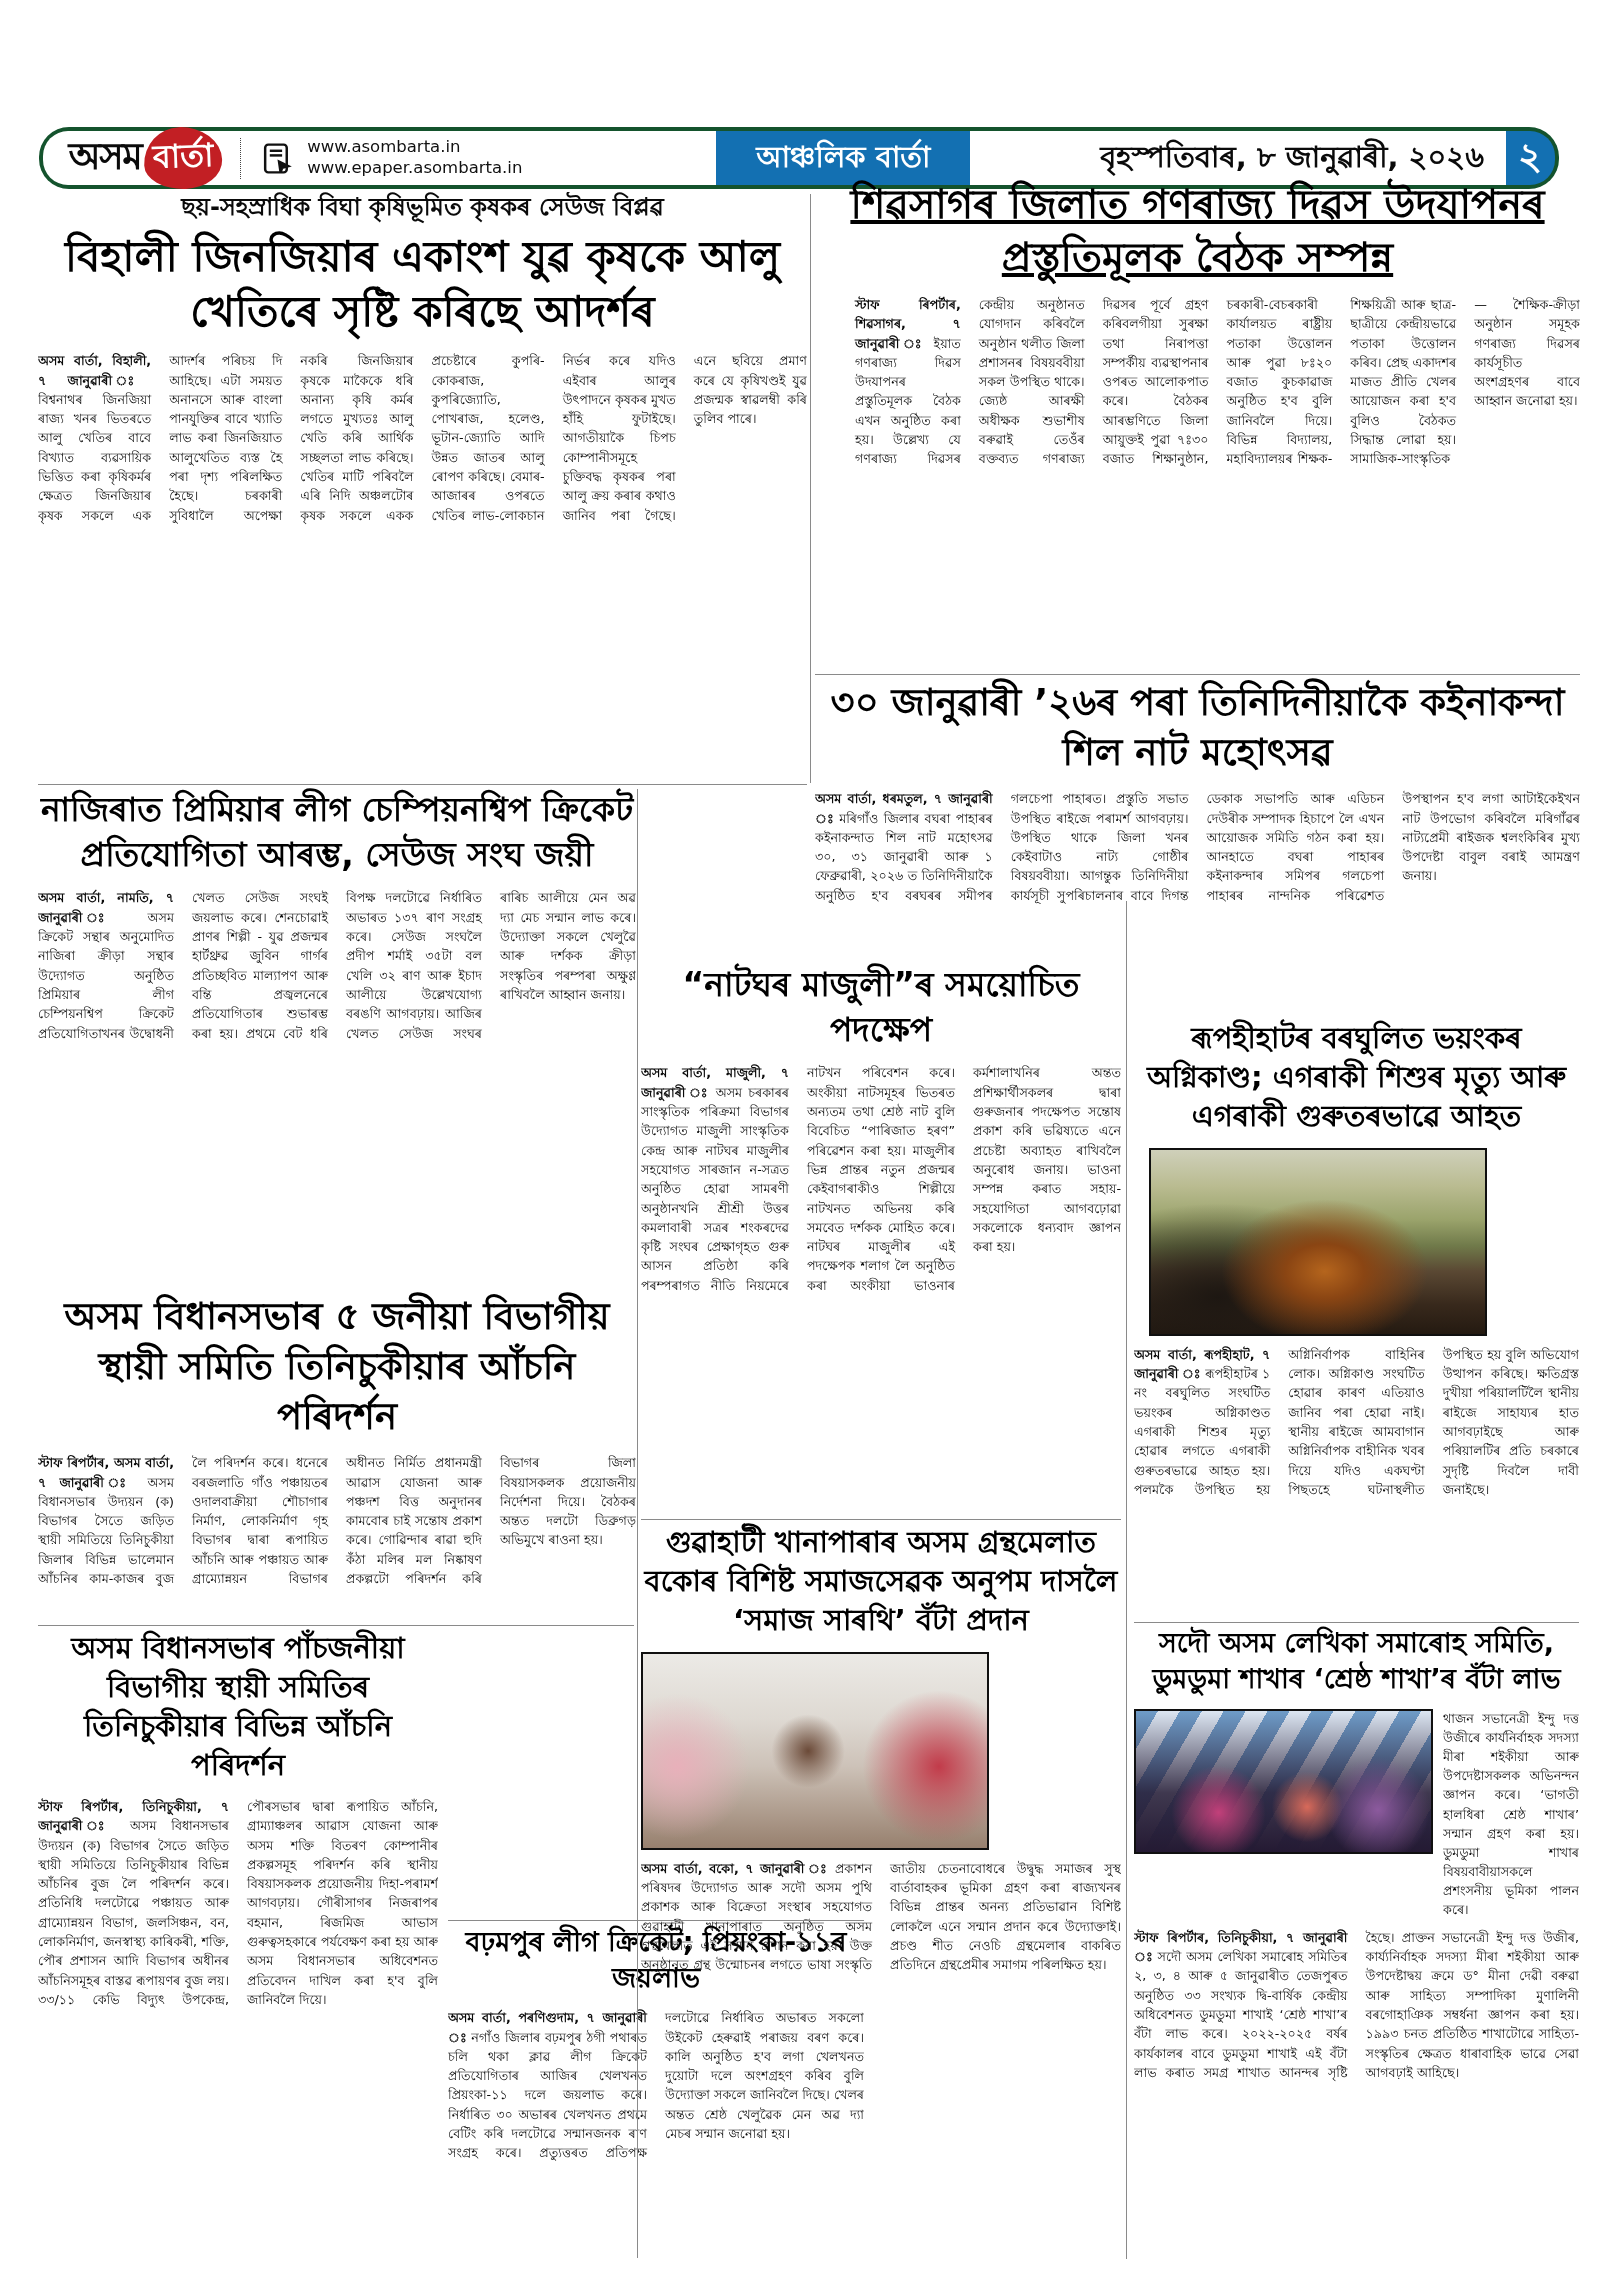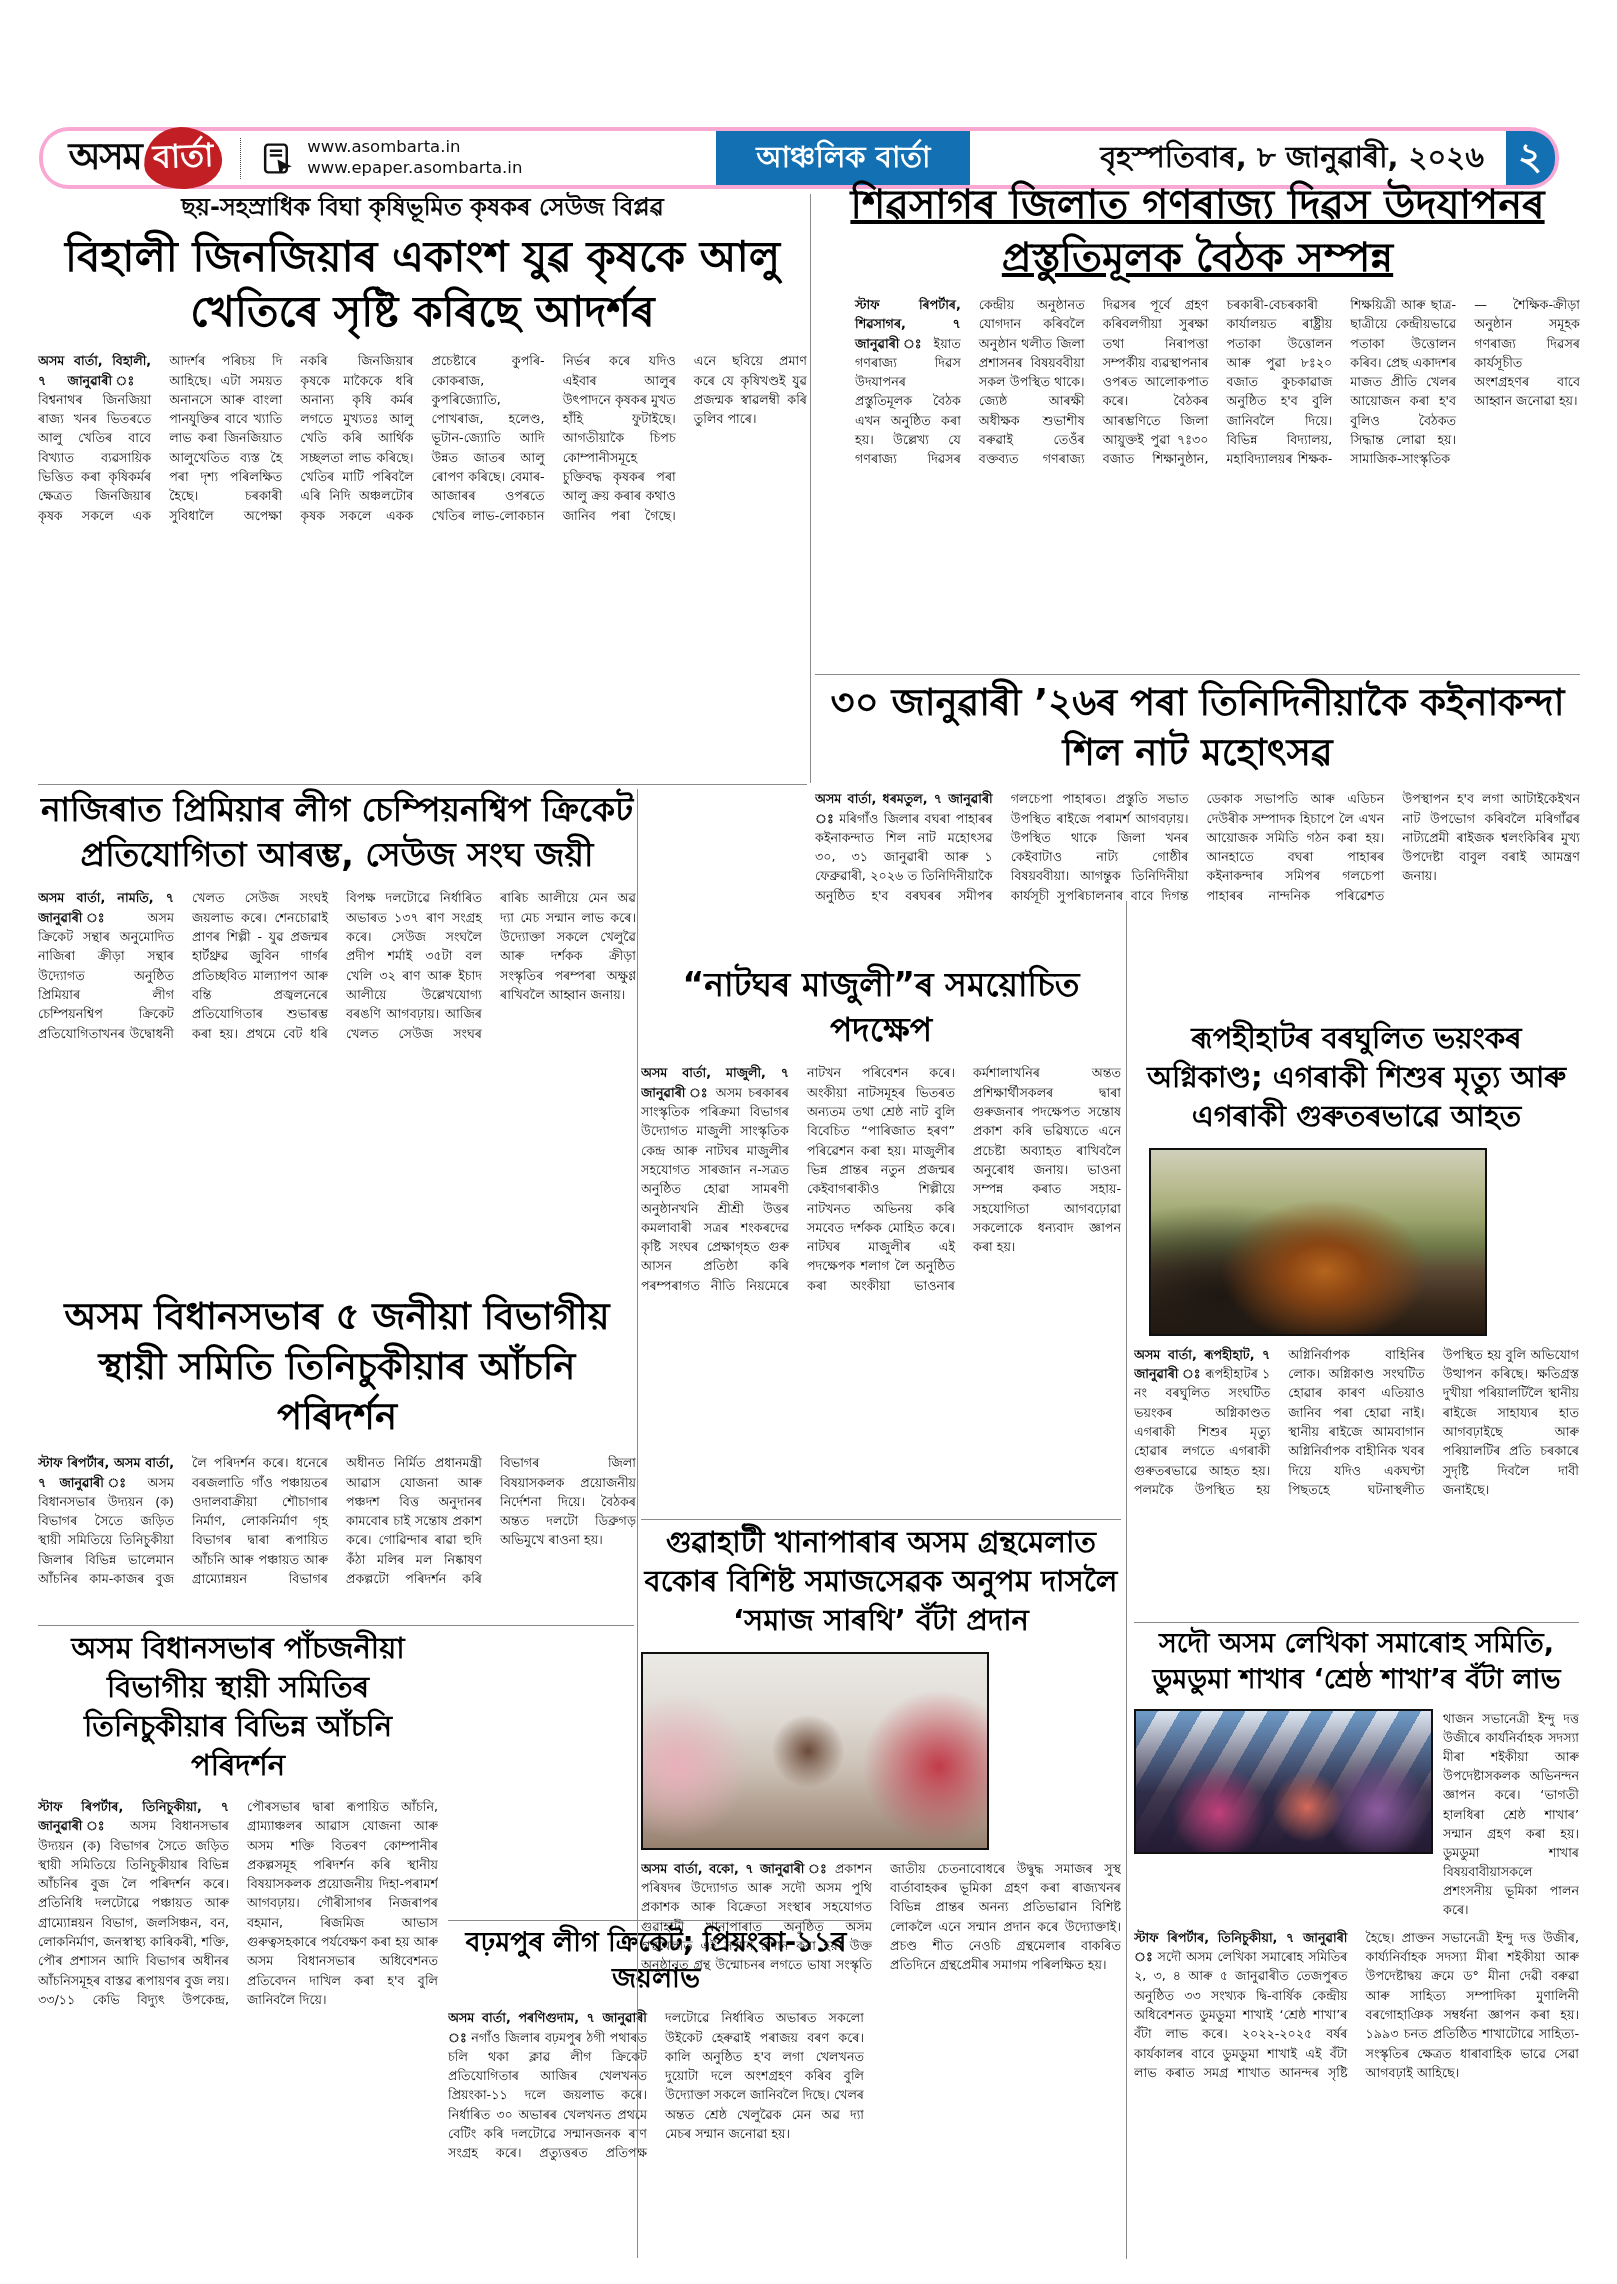--- a/index.html
+++ b/index.html
@@ -1,20 +1,20 @@
 <!DOCTYPE html>
 <html style="font-size:10px"><head>
 <meta charset="utf-8">
 <style>
   html,body{margin:0;padding:0;background:#e9e9e9;}
   .page{position:relative;width:1618px;height:2284px;background:#ffffff;
         font-family:"DejaVu Sans", sans-serif;color:#0a0a0a;overflow:hidden;}
   
   .mast{position:absolute;left:39px;top:127px;width:1520px;height:62px;
-        background:#f9a8d4;border-radius:30px;padding:4.4px;box-sizing:border-box;
+        background:#14532d;border-radius:30px;padding:4.4px;box-sizing:border-box;
         display:flex;align-items:stretch;}
   .mast-left{flex:0 0 673px;background:#ffffff;border-radius:25px 0 0 25px;
         display:flex;align-items:center;gap:11.4px;padding:0 19px 0 25px;box-sizing:border-box;}
   .logo{display:flex;align-items:center;gap:2.5px;white-space:nowrap;}
   .logo-black{font-size:37px;font-weight:800;letter-spacing:-1.3px;}
   .logo-red{font-size:32px;font-weight:800;color:#ffffff;background:#c21f24;
         border-radius:46% 54% 48% 52%/60% 55% 45% 40%;padding:3.8px 9px;transform:rotate(-2deg);}
   .logo-div{width:0;height:41px;border-left:1.9px dotted #444;margin:0 6.3px;}
   .urls{display:flex;flex-direction:column;justify-content:center;line-height:1.25;}
   .url{font-size:16.5px;color:#111;text-decoration:none;}

